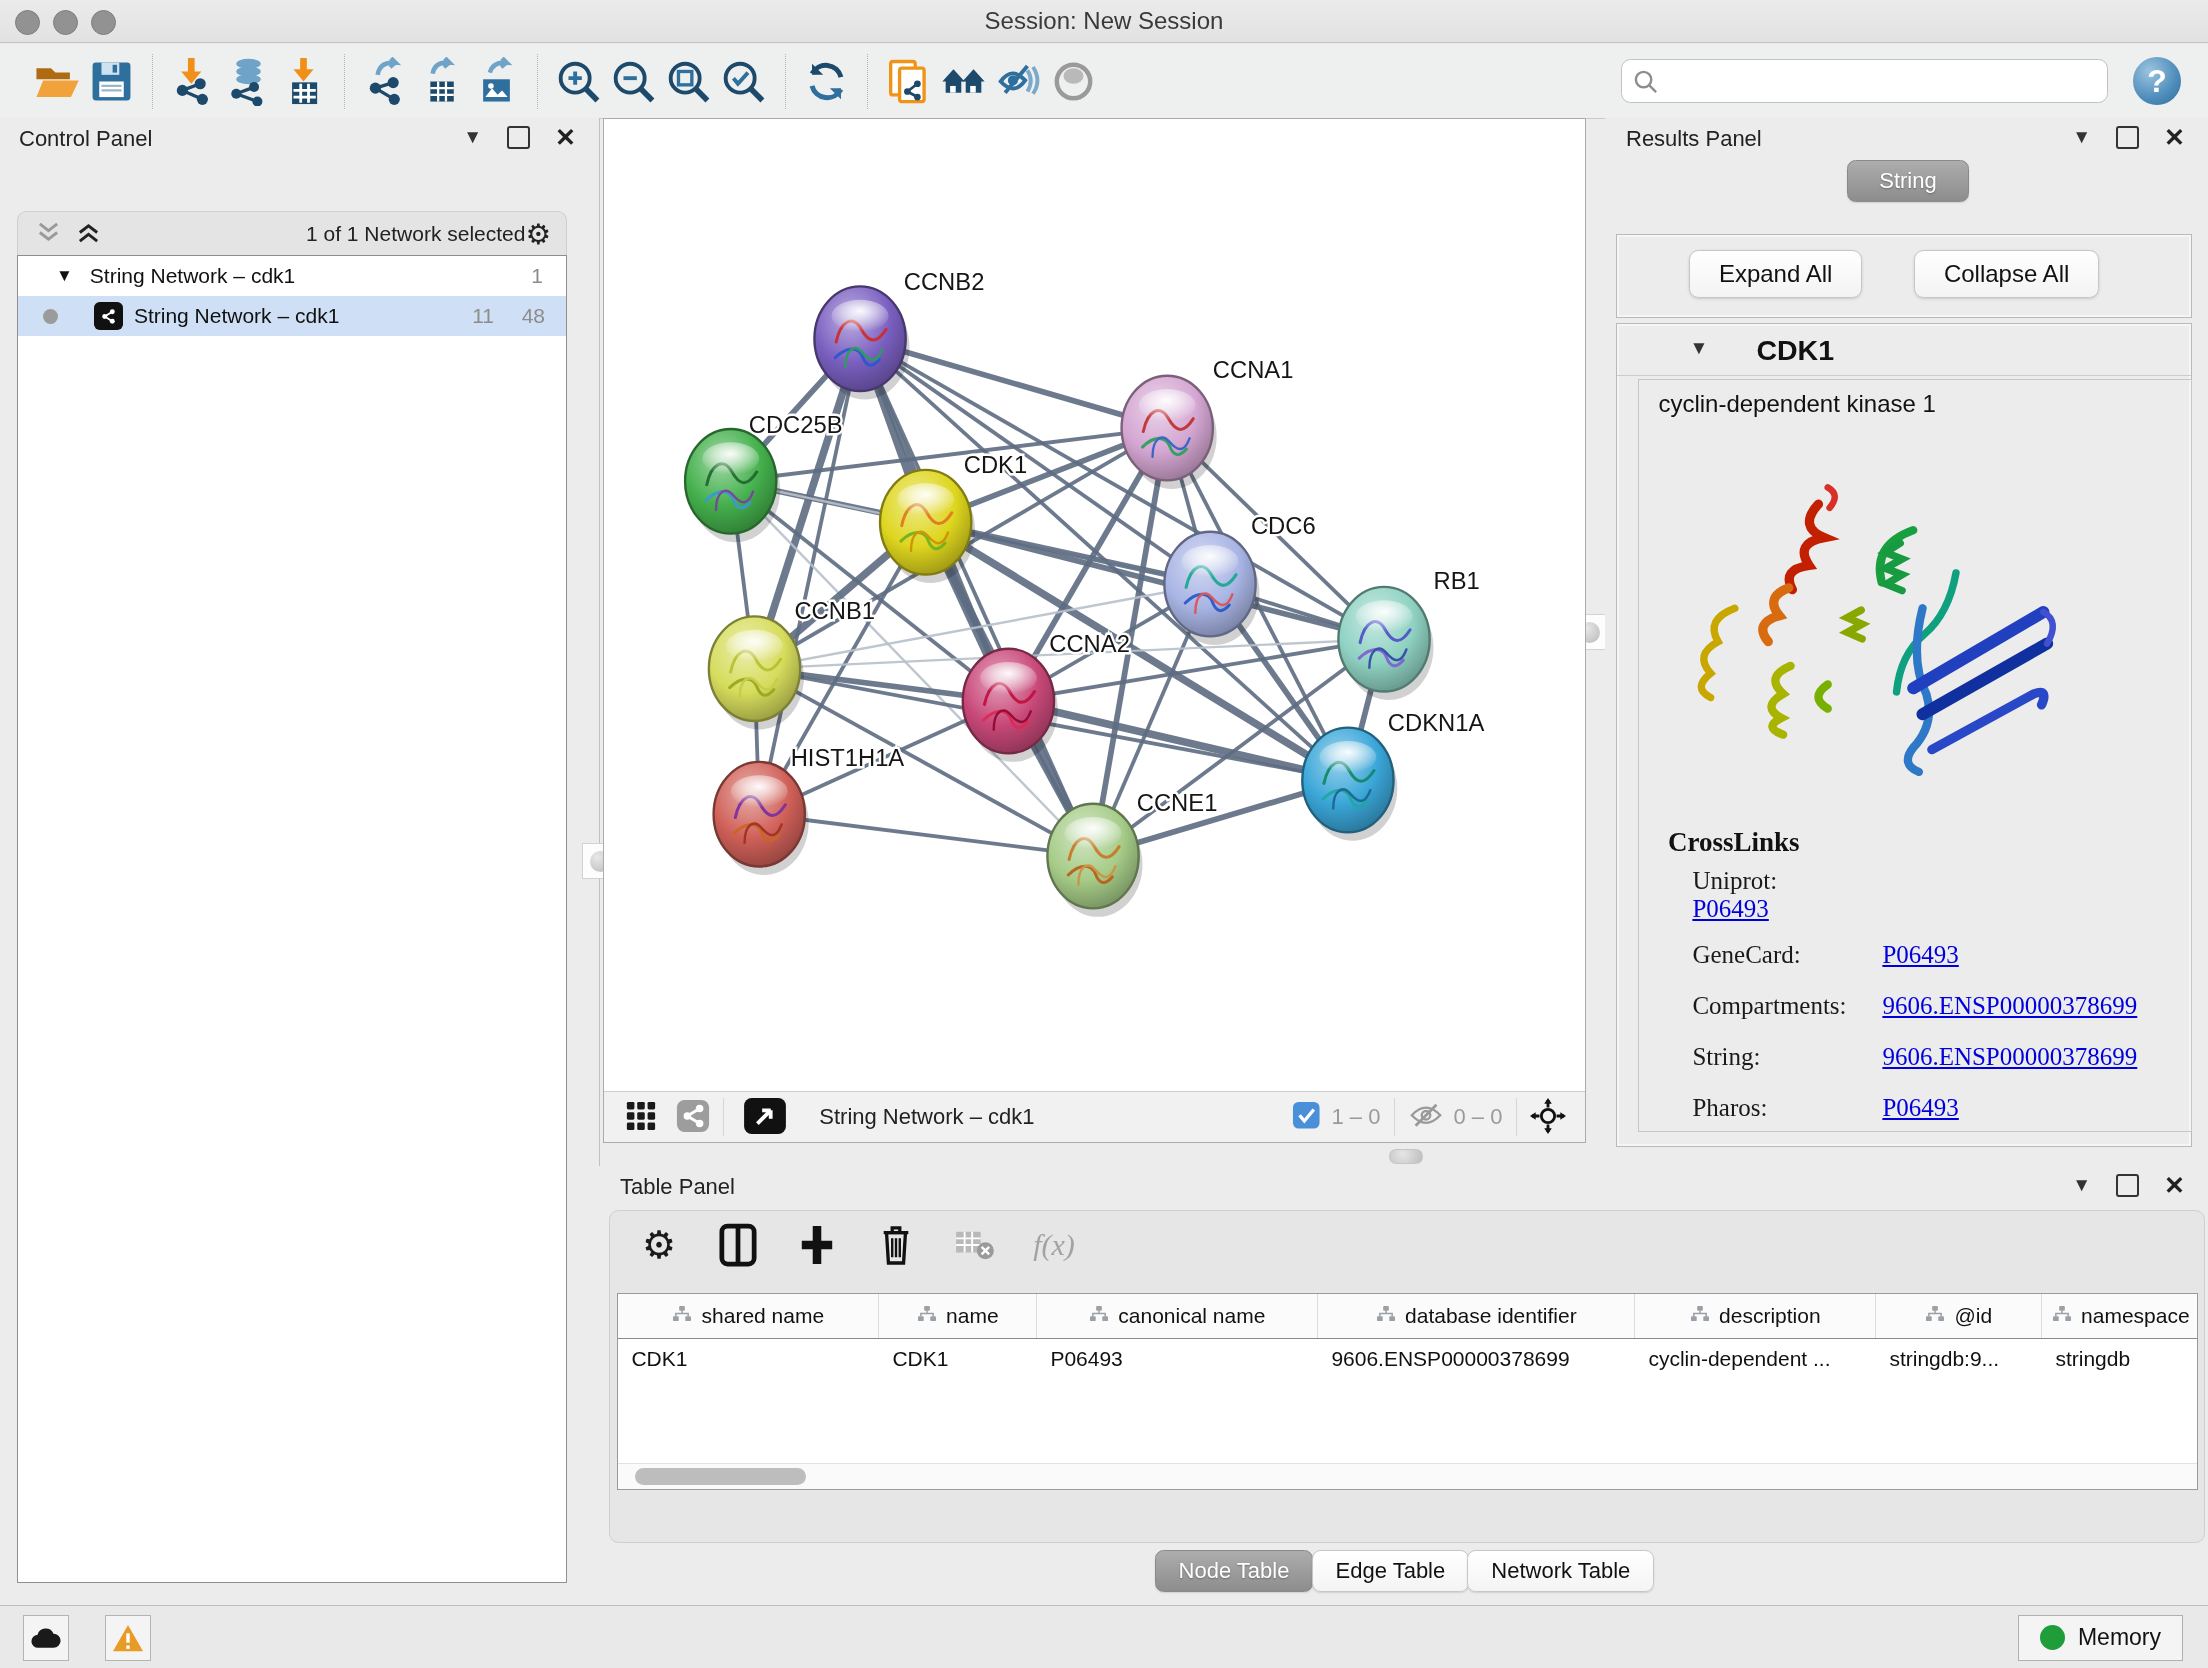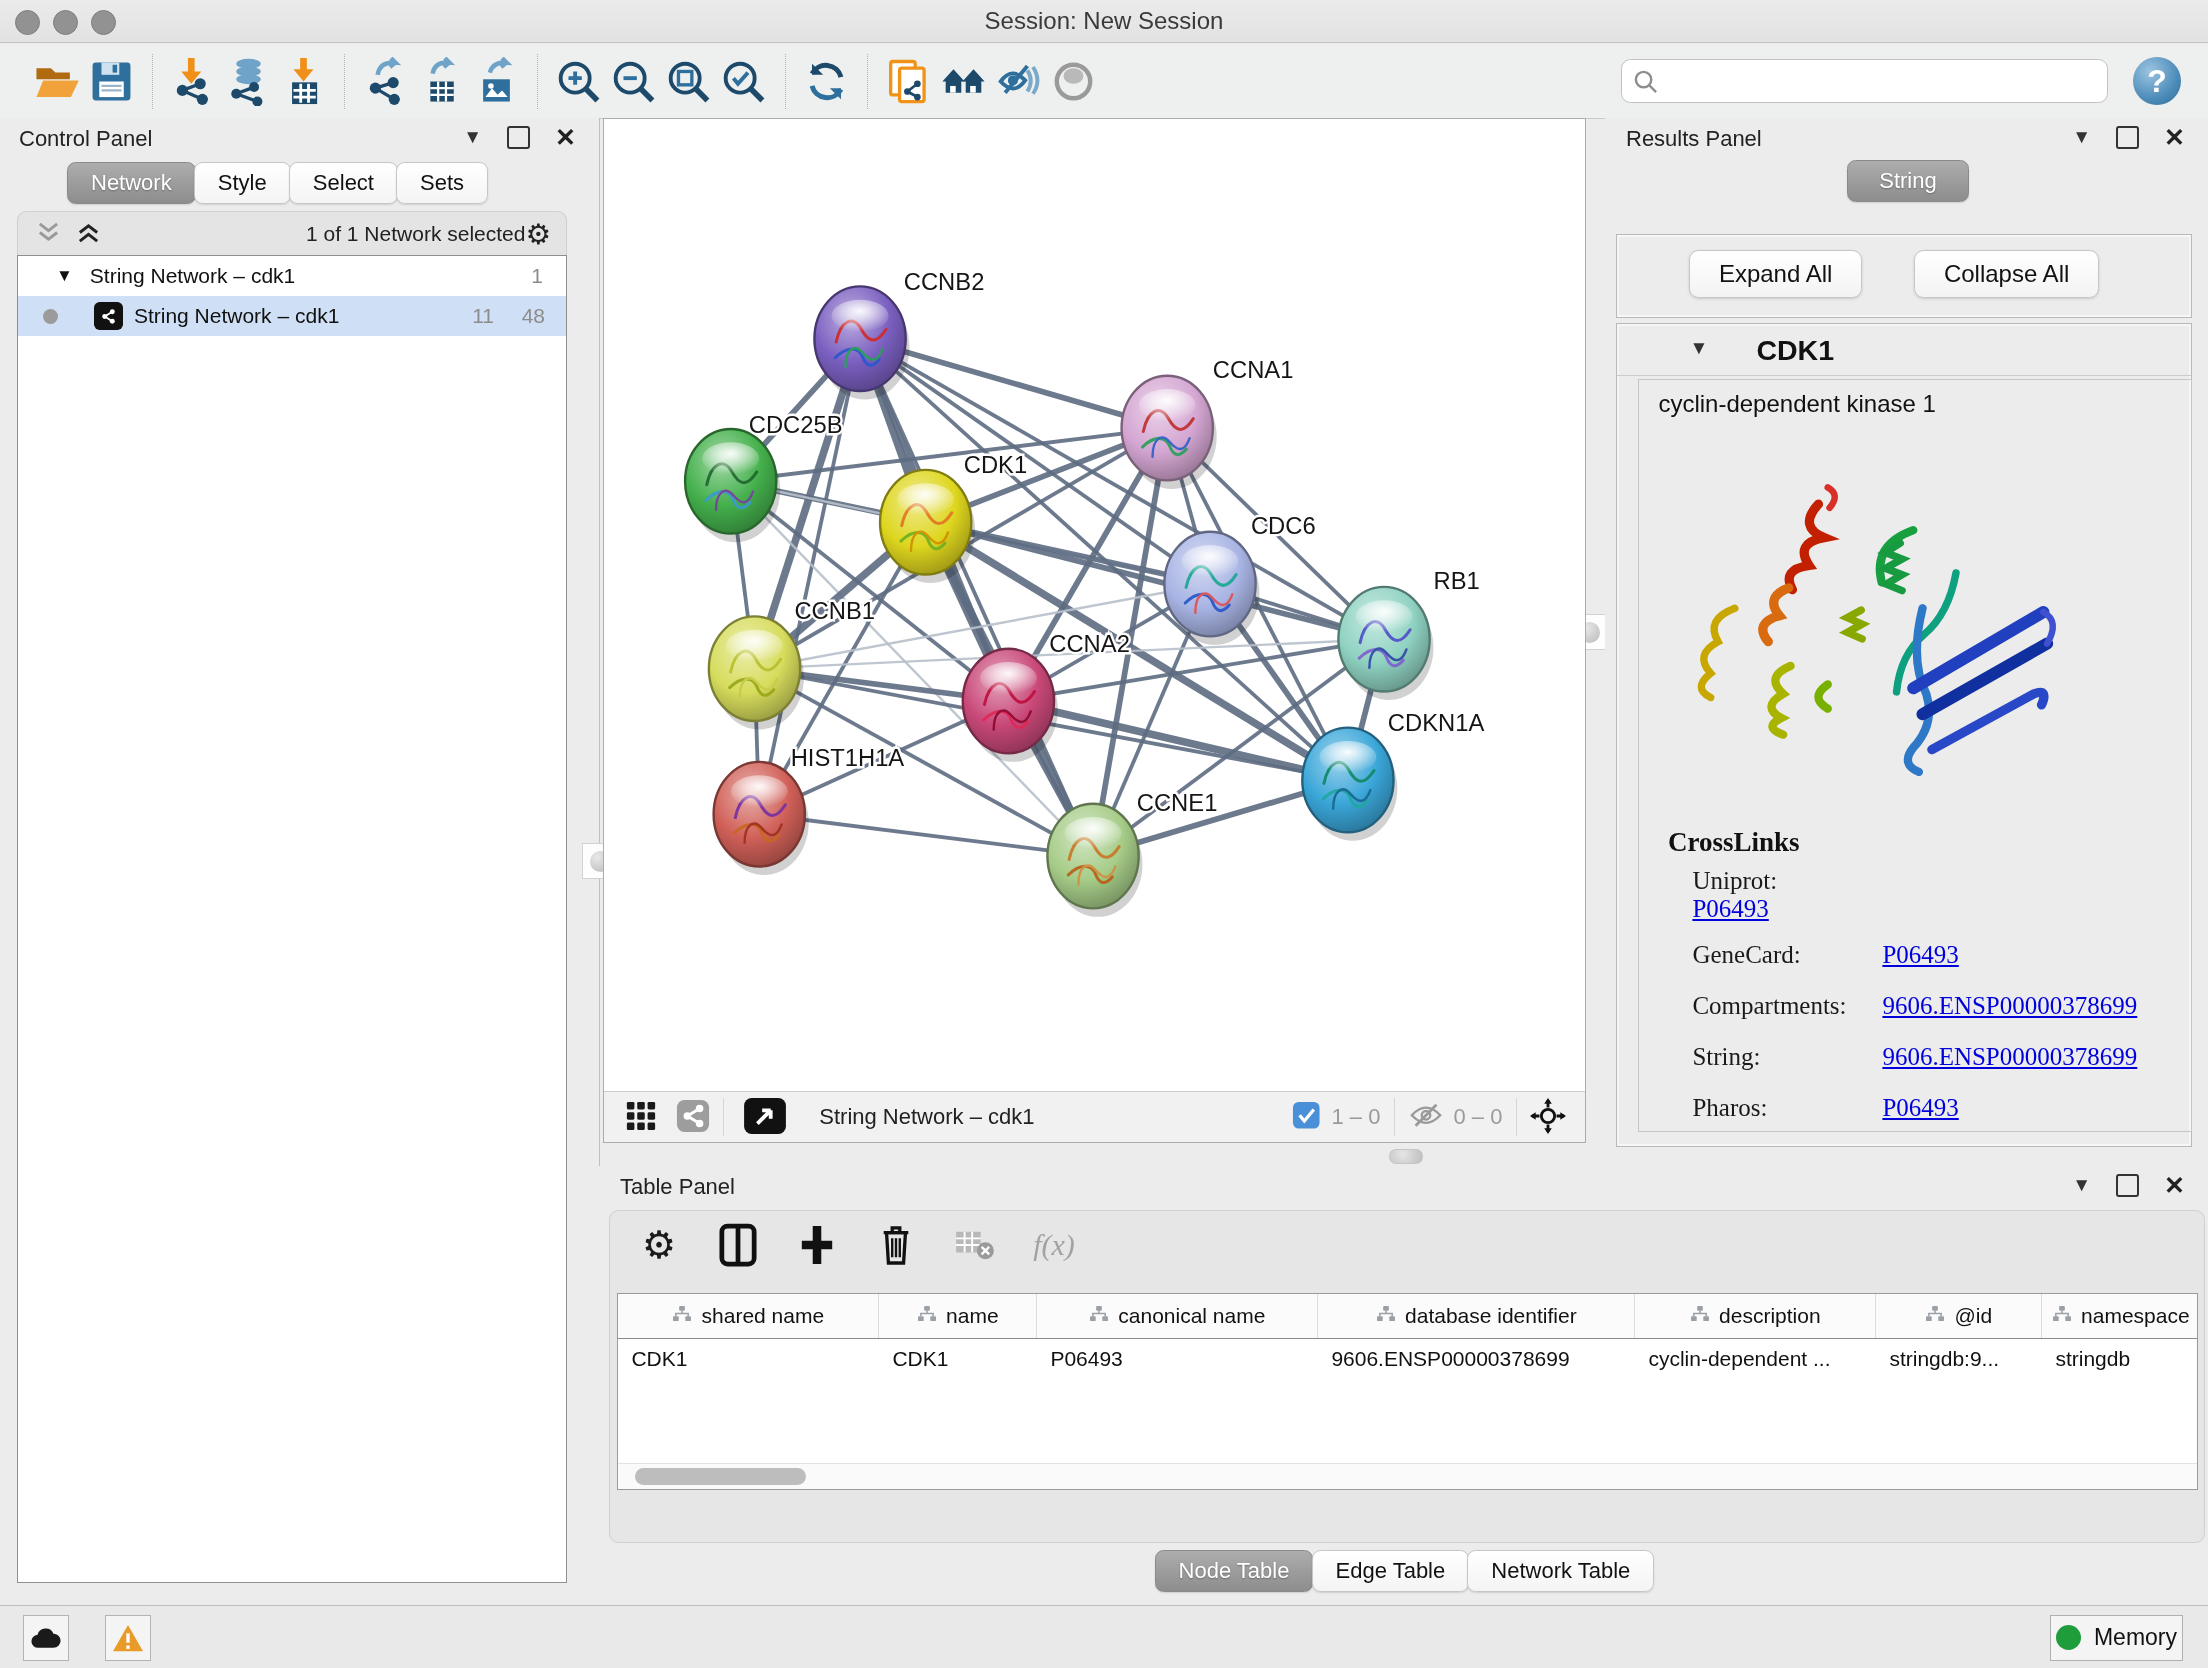--- a/index.html
+++ b/index.html
@@ -80,21 +80,21 @@
     box-sizing:border-box;overflow:hidden;white-space:nowrap;}
   .hscroll{position:absolute;left:0;bottom:0;width:100%;height:25px;background:#fafafa;border-top:1px solid #e2e2e2;}
   .hthumb{position:absolute;left:17px;top:3.8px;width:171px;height:17px;border-radius:8.6px;background:#bdbdbd;}
   .ttool{position:absolute;top:9.5px;display:flex;align-items:center;gap:30px;left:25px;}
   .ttool .ic{width:49px;height:49px;display:flex;align-items:center;justify-content:center;}
   .fx{font-family:"Liberation Serif",serif;font-style:italic;font-size:30px;color:#a2a2a2;}
   
   .statusbar{position:absolute;left:0;top:1605px;width:2208px;height:63px;background:#e9e9e9;border-top:1.9px solid #bdbdbd;}
   .sbtn{position:absolute;top:8.6px;width:46px;height:46px;background:#f4f4f4;border:1.9px solid #b4b4b4;
     display:flex;align-items:center;justify-content:center;box-sizing:border-box;}
-  .membtn{position:absolute;right:25px;top:8.6px;height:46px;padding:0 5px;background:#f4f4f4;
+  .membtn{position:absolute;right:25px;top:8.6px;height:46px;padding:0 21px;background:#f4f4f4;
     border:1.9px solid #b0b0b0;display:flex;align-items:center;gap:13.3px;font-size:23px;color:#111;box-sizing:border-box;}
   .memdot{width:25px;height:25px;border-radius:50%;}
   text.nlabel{font-size:25px;fill:#151515;stroke:#ffffff;stroke-width:5px;paint-order:stroke;font-family:"Liberation Sans",sans-serif;}
 </style>
 </head>
 <body>
 
 <div class="window">
 
   <div class="titlebar">
@@ -271,26 +271,20 @@
 
   <div class="control-panel">
     <div style="position:relative;height:38px;">
       <span class="phead-title" style="position:absolute;left:19px;top:7.6px">Control Panel</span>
       <span class="phead-icons" style="right:23px">
         <span class="tri">▼</span>
         <span class="floatbox"></span>
         <span class="closex">✕</span>
       </span>
     </div>
-    <div id="cp-tabs" style="position:absolute;left:67px;top:44px;display:flex;">
-        <div class="pill sel">Network</div>
-        <div class="pill">Style</div>
-        <div class="pill">Select</div>
-        <div class="pill">Sets</div>
-      </div>
     <div class="cp-sub">
       <span style="margin-left:17px">
         <svg width="27" height="25" viewBox="0 0 28 26">
             <path d="M5 4l9 7 9-7M5 13l9 7 9-7" stroke="#9a9a9a" stroke-width="3" fill="none"></path>
           </svg>
       </span>
       <span style="margin-left:13.3px">
         <svg width="27" height="25" viewBox="0 0 28 26">
             <path d="M5 22l9-7 9 7M5 13l9-7 9 7" stroke="#222" stroke-width="3" fill="none"></path>
           </svg>

